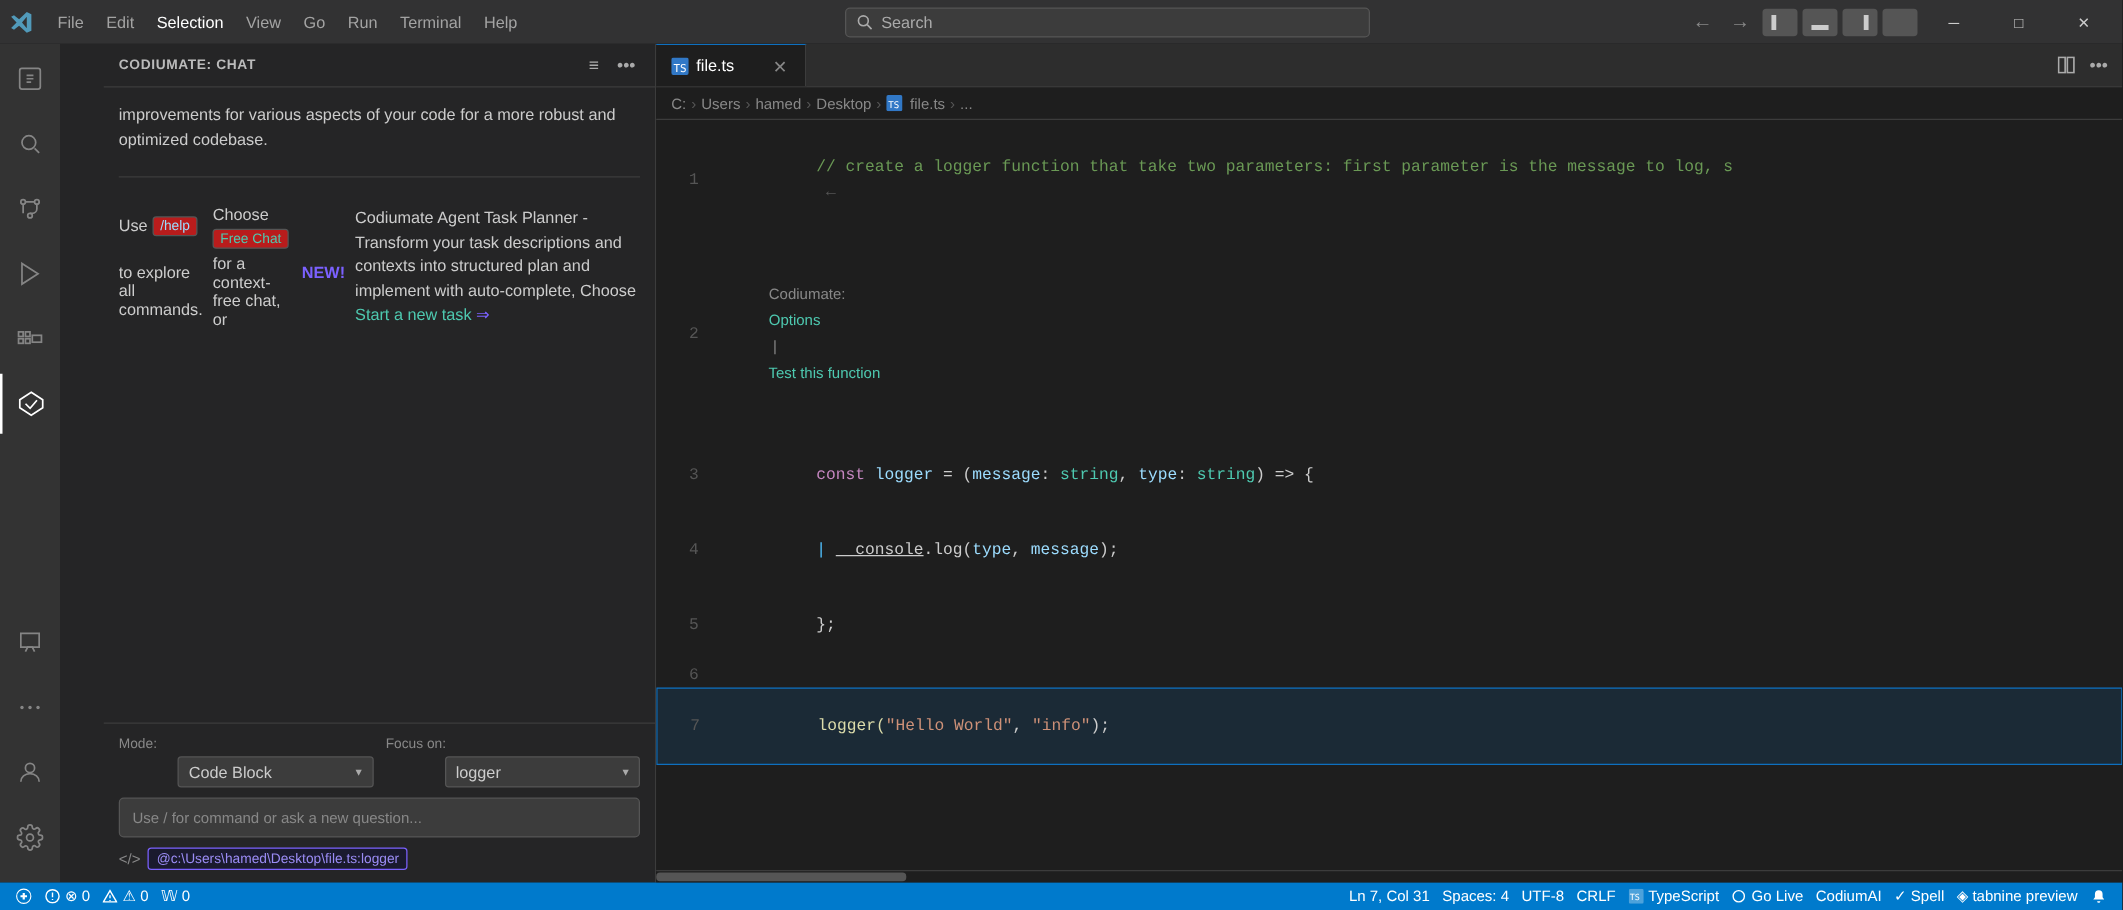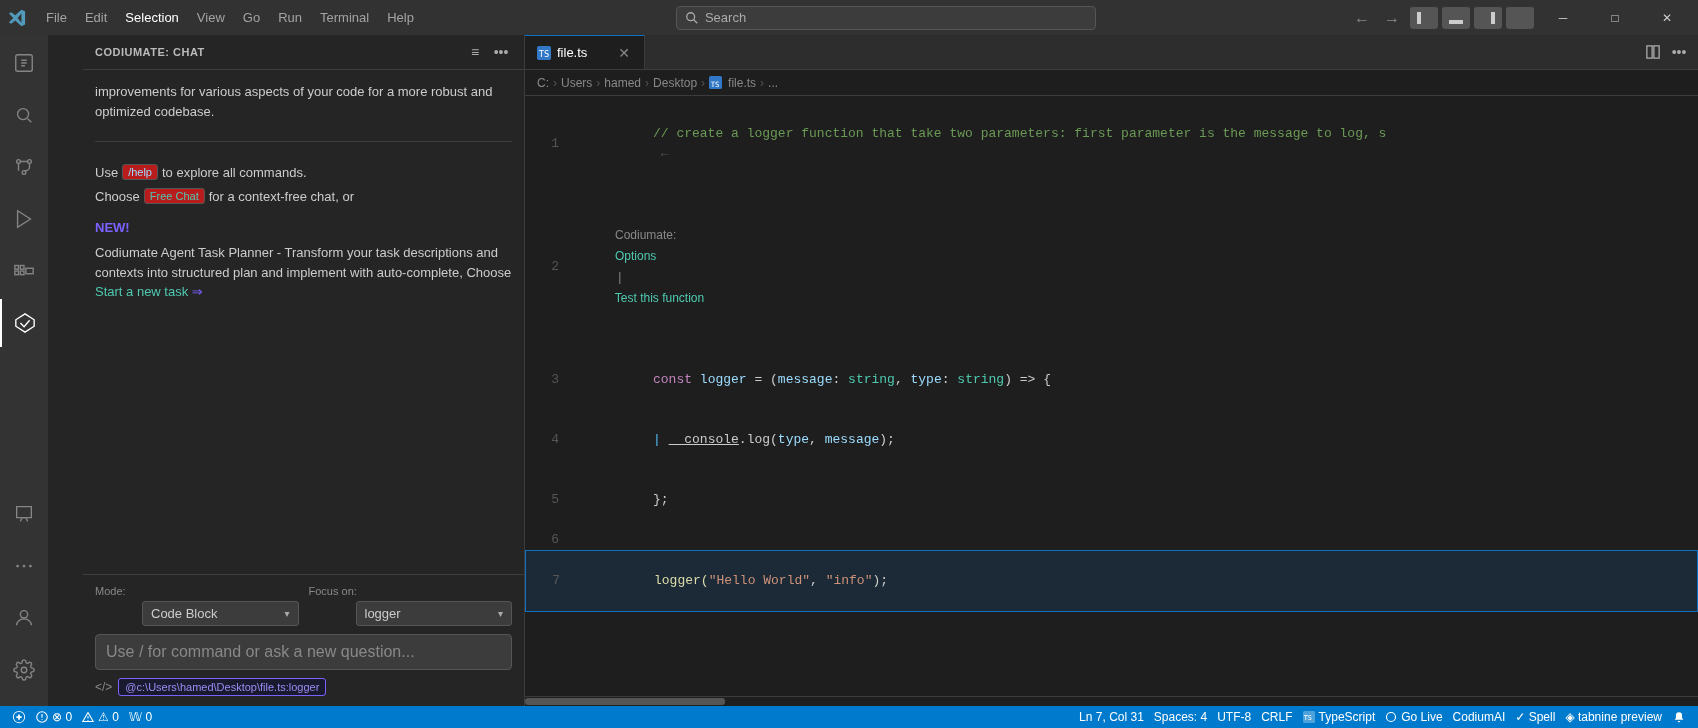--- a/index.html
+++ b/index.html
@@ -188,21 +188,21 @@
 
     .chat-message {
       font-size: 13px;
       line-height: 1.5;
       color: #cccccc;
     }
     .chat-message p { margin-bottom: 6px; }
 
     .chat-help-section {
       display: flex;
-      flex-direction: column;
+      flex-direction: row;
       gap: 8px;
       margin-top: 8px;
     }
     .chat-help-line {
       display: flex;
       align-items: center;
       flex-wrap: wrap;
       gap: 4px;
       font-size: 13px;
       color: #cccccc;
@@ -263,21 +263,21 @@
       margin-left: 47px;
     }
     .dropdown-arrow { color: #aaa; font-size: 10px; }
 
     .chat-input {
       background: #3c3c3c;
       border: 1px solid #555;
       border-radius: 4px;
       padding: 8px 10px;
       color: #888;
-      font-size: 16px;
+      font-size: 12px;
       cursor: text;
     }
 
     .breadcrumb-bottom {
       display: flex;
       align-items: center;
       gap: 6px;
       font-size: 12px;
       color: #aaa;
     }

